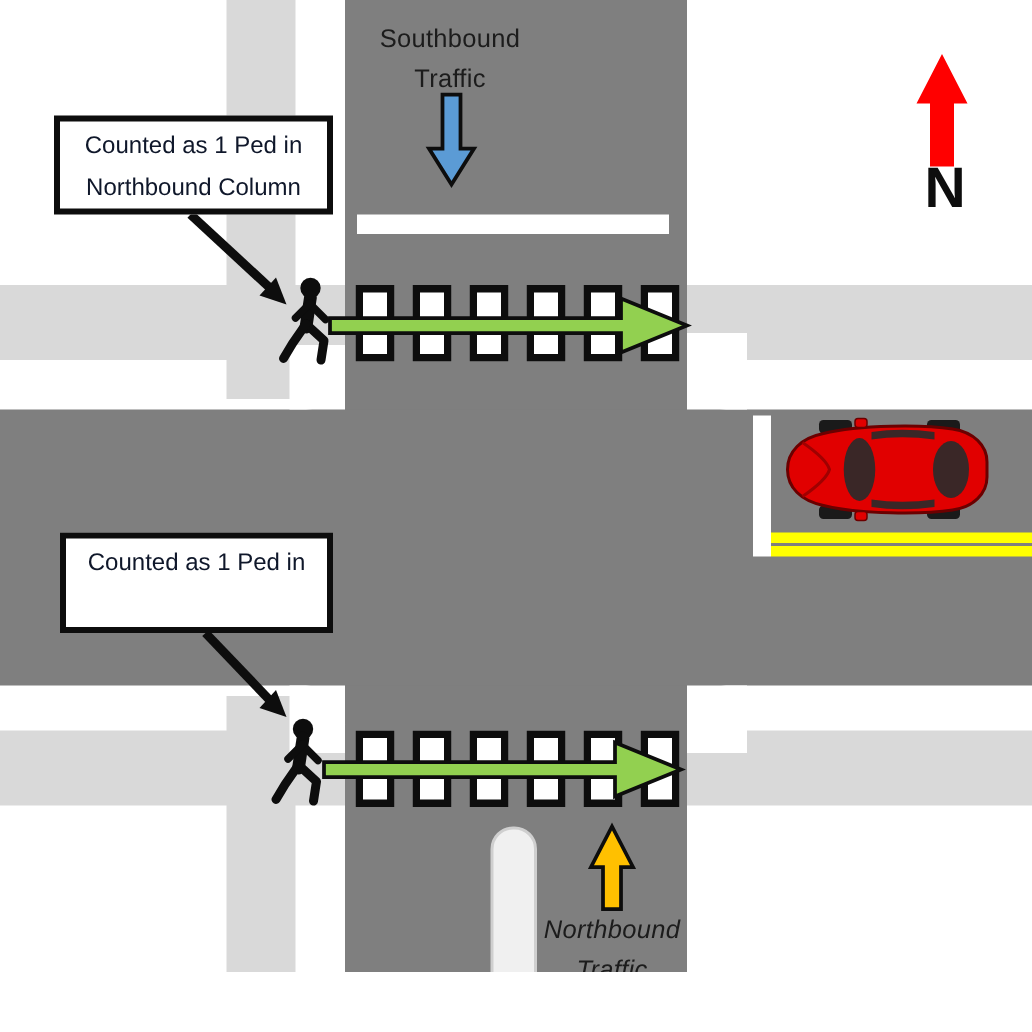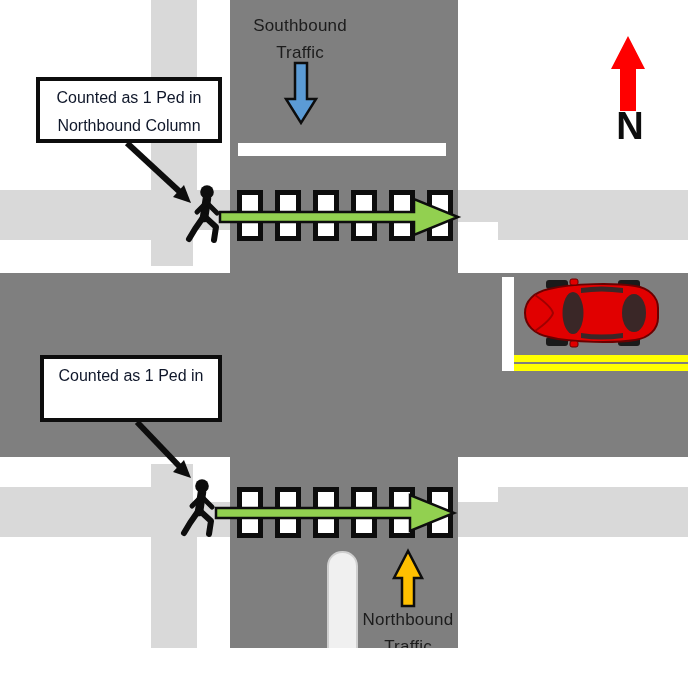--- a/index.html
+++ b/index.html
@@ -114,21 +114,21 @@
       <rect x="49" y="1" width="8" height="6" rx="2" stroke="#6b0000" stroke-width="1" fill="#e10000"></rect>
       <rect x="49" y="63" width="8" height="6" rx="2" stroke="#6b0000" stroke-width="1" fill="#e10000"></rect>
     </g>
   </svg>
 
   <div class="road-label" style="left:230px;top:12px;">
     <div>Southbound</div>
     <div>Traffic</div>
   </div>
 
-  <div class="road-label" style="left:338px;top:606px;">
+  <div class="road-label" style="left:338px;top:606px;font-style:italic;">
     <div>Northbound</div>
     <div>Traffic</div>
   </div>
 
   <div class="compass-n" style="left:608px;top:106px;">N</div>
 
   <div class="callout" style="left:36px;top:77px;width:186px;height:66px;">
     <div>Counted as 1 Ped in</div>
     <div>Northbound Column</div>
   </div>

